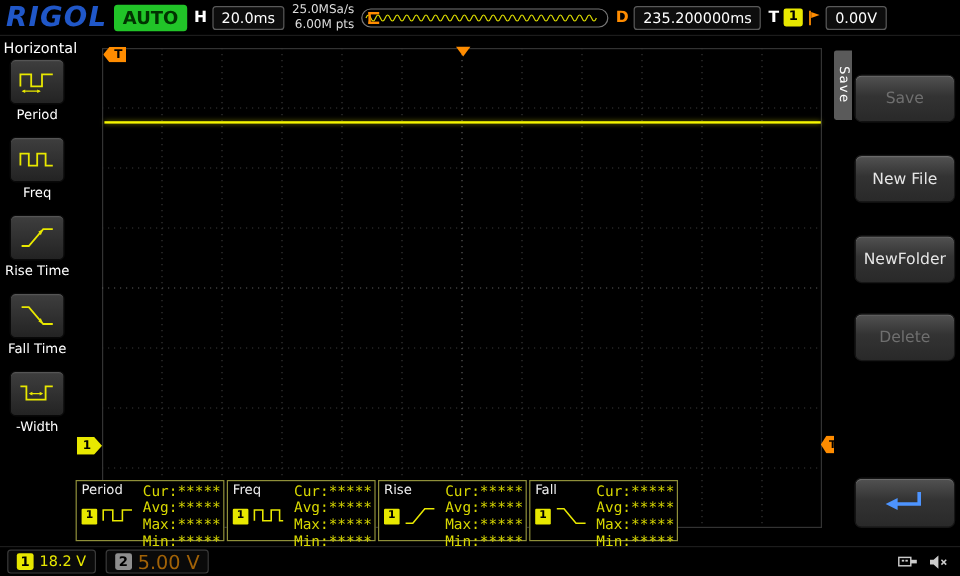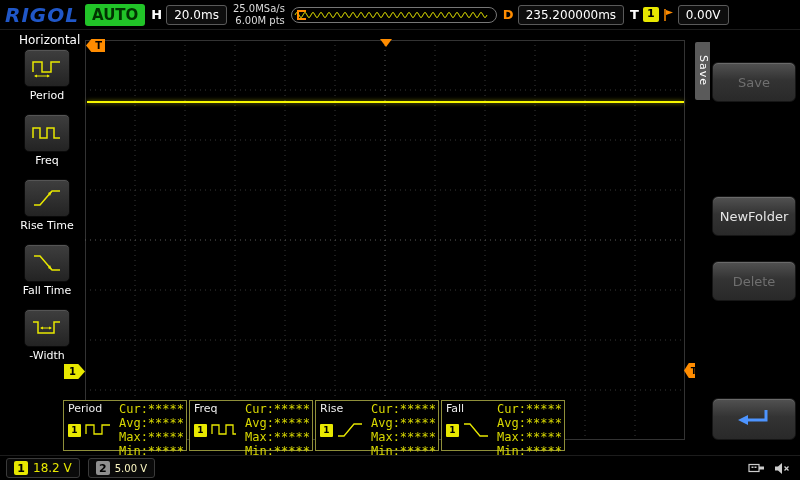--- a/index.html
+++ b/index.html
@@ -5,40 +5,40 @@
   * { margin:0; padding:0; box-sizing:border-box; }
   html,body { background:#000; }
   body { font-family:"DejaVu Sans", sans-serif; }
 
   .screen { position:relative; width:800px; height:480px; background:#000; overflow:hidden; }
 
   
   .topbar { position:absolute; top:0; left:0; width:800px; height:30px;
             display:flex; align-items:center; gap:6px; padding:0 5px;
             background:#000; border-bottom:1px solid #1c1c1c; }
-  .logo { color:#2057c8; font-weight:bold; font-size:20px; letter-spacing:1px; font-style:italic; }
+  .logo { color:#2057c8; font-weight:bold; font-size:23px; letter-spacing:1px; font-style:italic; }
   .run-badge { background:#21c428; color:#013301; font-weight:bold; font-size:15px;
                padding:2px 7px; border-radius:3px; }
   .tb-group { display:flex; align-items:center; gap:4px; }
   .tb-label { color:#fff; font-weight:bold; font-size:13px; }
   .tb-label.orange { color:#ff8c00; }
   .val-box { border:1px solid #5a5a5a; background:#0d0d0d; color:#fff; font-size:12px;
              padding:2px 7px; border-radius:3px; white-space:nowrap; }
   .rates { display:flex; flex-direction:column; color:#ddd; font-size:10px; line-height:1.15;text-align:right; }
   .membar { position:relative; width:206px; height:16px; border:1px solid #777;
             border-radius:8px; background:#000; overflow:hidden; flex:none; }
   .membar svg { position:absolute; left:0; top:0; }
   .mem-marker { position:absolute; left:5px; top:2px; width:9px; height:10px;
                 border:2px solid #ff8c00; border-right:none; }
   .ch-chip { background:#e8e800; color:#000; font-weight:bold; font-size:11px;
              padding:1px 4px; border-radius:2px; line-height:1.1; }
   .flag { display:inline-flex; }
 
   
-  .leftmenu { position:absolute; top:30px; left:16px; width:62px; height:425px;
+  .leftmenu { position:absolute; top:30px; left:0; width:62px; height:425px;
               background:#000; display:flex; flex-direction:column; align-items:center; }
   .left-title { align-self:flex-start; color:#fff; font-size:12px; padding:3px 0 2px 3px; }
   .menu-item { width:100%; height:65px; display:flex; flex-direction:column;
                align-items:center; cursor:pointer; }
   .menu-icon { width:46px; height:38px; background:linear-gradient(180deg,#3e3e3e,#232323);
                border:1px solid #0a0a0a; border-radius:5px; box-shadow:inset 0 1px 0 #555;
                display:flex; align-items:center; justify-content:center; }
   .menu-icon svg { stroke:#e8e800; fill:none; stroke-width:1.5; }
   .menu-label { color:#fff; font-size:11px; margin-top:2px; white-space:nowrap; }
 
@@ -92,21 +92,21 @@
   
   .bottombar { position:absolute; left:0; top:455px; width:800px; height:25px; background:#000;
                border-top:1px solid #1c1c1c; display:flex; align-items:center; gap:8px; padding:0 6px; }
   .ch-badge { display:flex; align-items:center; gap:5px; border:1px solid #3a3a3a;
               border-radius:3px; background:#0a0a0a; height:20px; padding:0 7px; cursor:pointer; }
   .ch-badge .num { width:14px; height:14px; display:flex; align-items:center; justify-content:center;
                    font-size:11px; font-weight:bold; color:#000; border-radius:2px; }
   .ch1 .num { background:#e8e800; }
   .ch2 .num { background:#8f8f8f; }
   .ch1 .scale { color:#e8e800; font-size:12px; }
-  .ch2 .scale { color:#fef9c3; font-size:10px; }
+  .ch2 .scale { color:#a16207; font-size:16px; }
   .spacer { flex:1; }
   .sysicons { display:flex; align-items:center; gap:8px; padding-right:4px; }
 </style>
 </head>
 <body>
 
 <div class="screen">
 
   <div class="topbar">
     <div class="logo">RIGOL</div>
@@ -294,20 +294,21 @@
         </div>
       </div>
 
     </div>
   </div>
 
   <div class="rightmenu">
     <div class="save-tab">Save</div>
 
     <div class="soft-btn disabled" style="top:32px">Save</div>
+    <div class="soft-btn" style="top:99px">New File</div>
     <div class="soft-btn" style="top:166px">NewFolder</div>
     <div class="soft-btn disabled" style="top:231px">Delete</div>
 
     <div class="soft-btn" style="top:368px; height:42px">
       <svg width="40" height="26" viewBox="0 0 40 26">
         <path d="M32 4 V14 H12" stroke="#4d94ff" stroke-width="3" fill="none"></path>
         <polygon points="4,14 14,9 14,19" fill="#4d94ff"></polygon>
       </svg>
     </div>
   </div>

